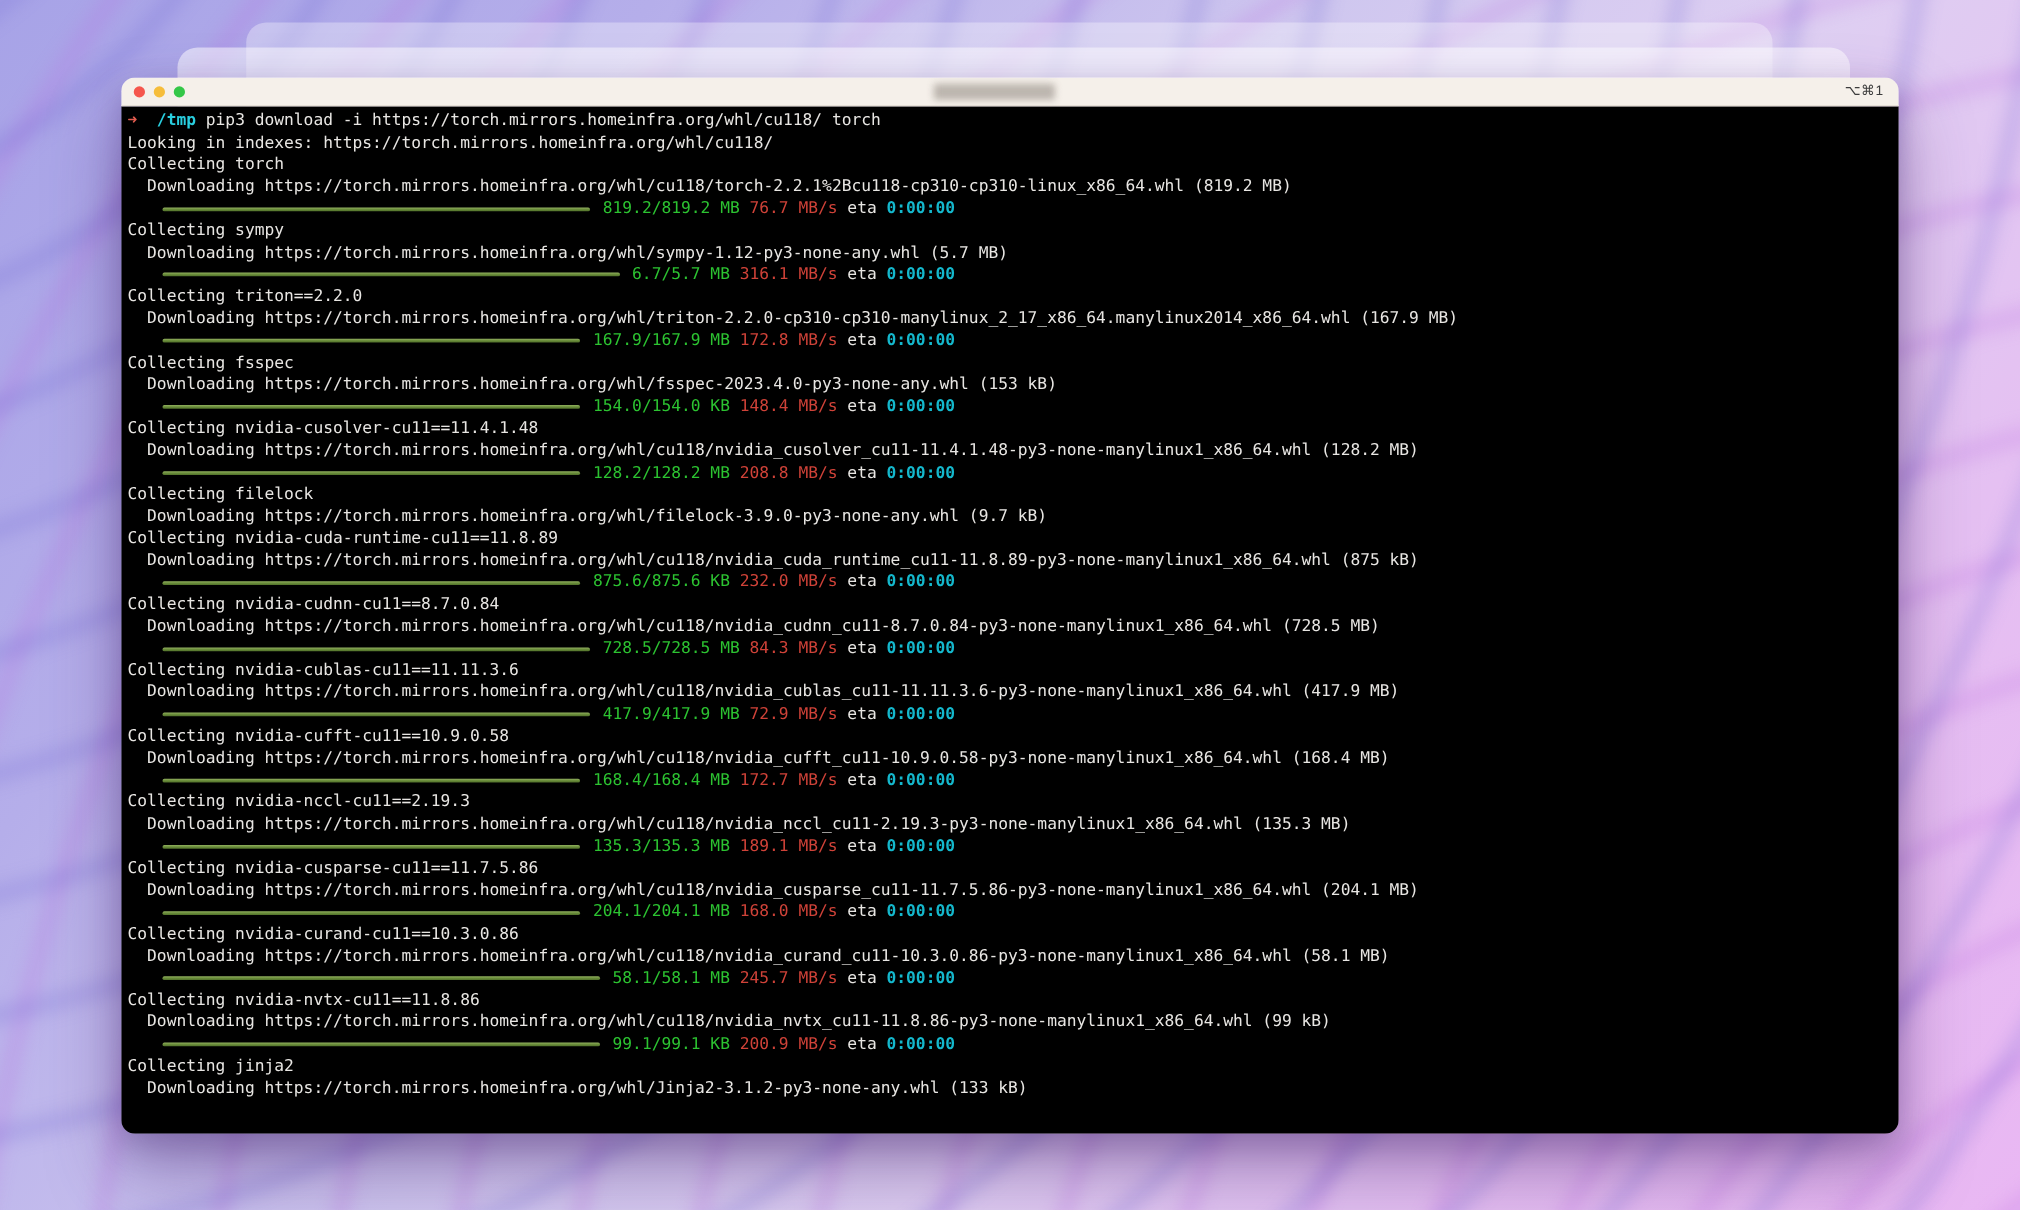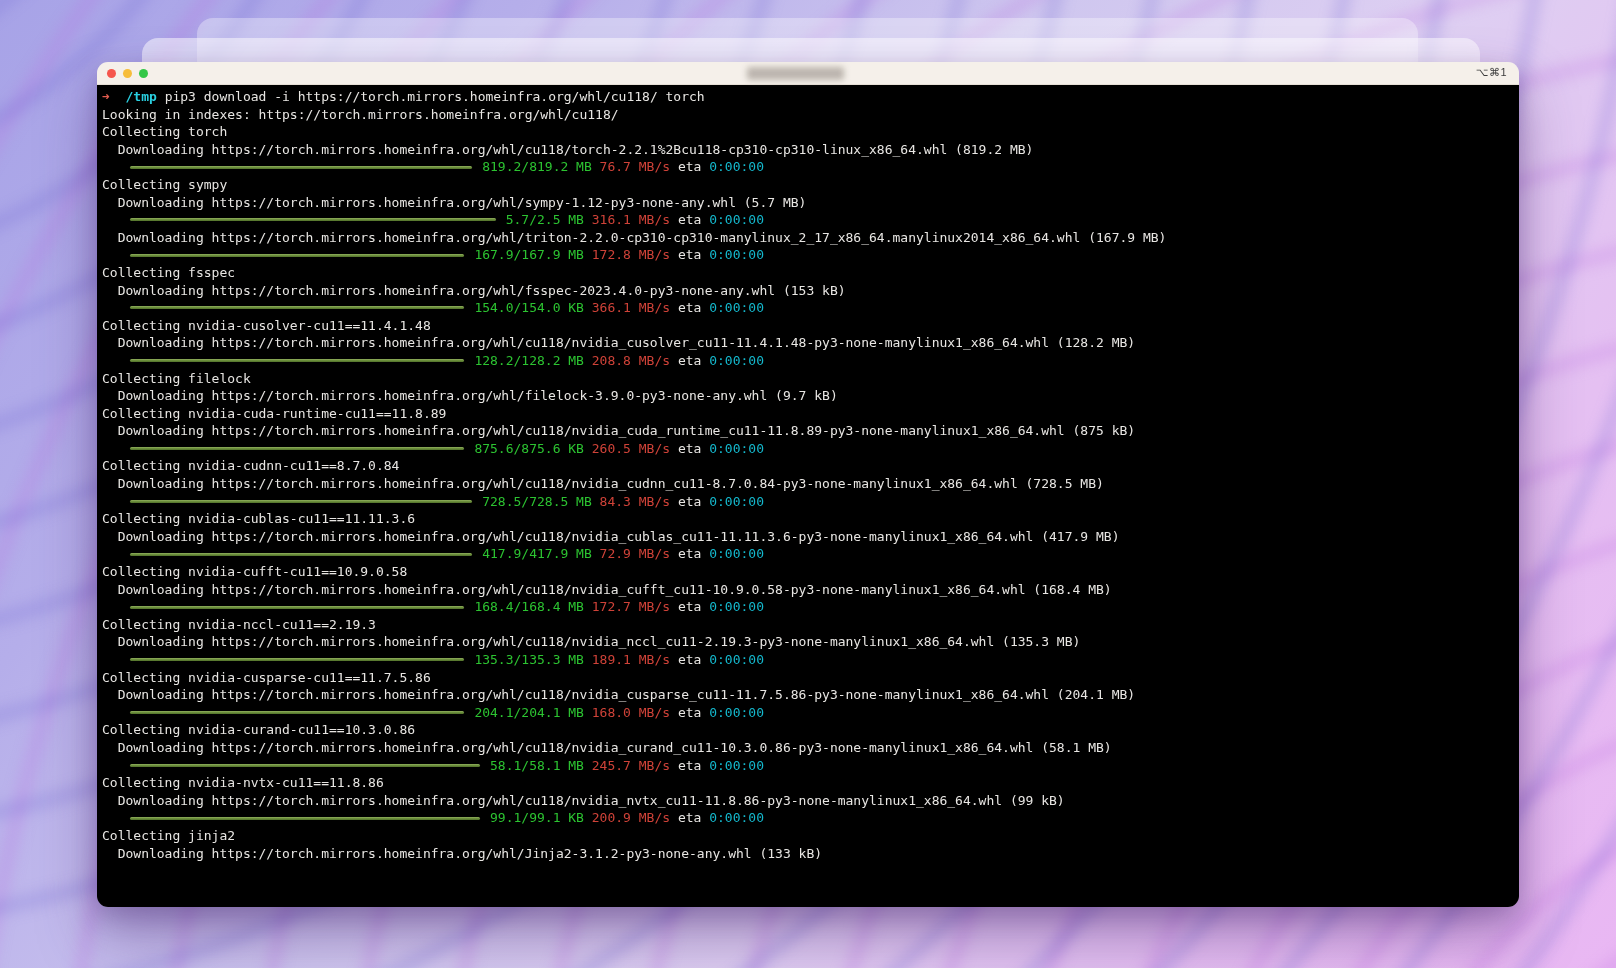--- a/index.html
+++ b/index.html
@@ -57,21 +57,21 @@
   .arrow{color:var(--arrow-red,#e25c4f);font-weight:bold;}
   .cwd{color:var(--cwd-cyan,#29cfe0);font-weight:bold;}
   .progress-row{display:flex;align-items:center;width:662px;padding-left:28px;box-sizing:border-box;}
   .bar{
     flex:1;height:3px;margin-right:10px;border-radius:2px;
     background:linear-gradient(180deg,#92b05f,var(--bar-green,#678a38) 55%,#51702b);
   }
   .ptext{white-space:pre;}
   .g{color:var(--green,#2cc331);margin-top:36px;}
   .r{color:var(--red,#cf4238);}
-  .c{color:var(--cyan,#14b8cd);}
+  .c{color:var(--cyan,#14b8cd);font-weight:bold;}
   .w{color:var(--term-foreground,#e8e6e3);}
 </style>
 </head>
 <body>
 
 <div class="bg"></div>
 
 <div class="card card-back"></div>
 <div class="card card-mid"></div>
 
@@ -87,34 +87,35 @@
   </div>
   <div class="screen">
     <div class="line"><span class="arrow">➜</span><span class="w">  </span><span class="cwd">/tmp</span><span class="w"> </span><span class="w">pip3 download -i https://torch.mirrors.homeinfra.org/whl/cu118/ torch</span></div>
     <div id="term-lines">
         <div class="line">Looking in indexes: https://torch.mirrors.homeinfra.org/whl/cu118/</div>
         <div class="line">Collecting torch</div>
         <div class="line">  Downloading https://torch.mirrors.homeinfra.org/whl/cu118/torch-2.2.1%2Bcu118-cp310-cp310-linux_x86_64.whl (819.2 MB)</div>
         <div class="line progress-row"><span class="bar"></span><span class="ptext"><span class="g">819.2/819.2 MB</span><span class="w"> </span><span class="r">76.7 MB/s</span><span class="w"> eta </span><span class="c">0:00:00</span></span></div>
         <div class="line">Collecting sympy</div>
         <div class="line">  Downloading https://torch.mirrors.homeinfra.org/whl/sympy-1.12-py3-none-any.whl (5.7 MB)</div>
-        <div class="line progress-row"><span class="bar"></span><span class="ptext"><span class="g">5.7/2.5 MB</span><span class="w"> </span><span class="r">316.1 MB/s</span><span class="w"> eta </span><span class="c">0:00:00</span></span></div>
+        <div class="line progress-row"><span class="bar"></span><span class="ptext"><span class="g">6.7/5.7 MB</span><span class="w"> </span><span class="r">316.1 MB/s</span><span class="w"> eta </span><span class="c">0:00:00</span></span></div>
+        <div class="line">Collecting triton==2.2.0</div>
         <div class="line">  Downloading https://torch.mirrors.homeinfra.org/whl/triton-2.2.0-cp310-cp310-manylinux_2_17_x86_64.manylinux2014_x86_64.whl (167.9 MB)</div>
         <div class="line progress-row"><span class="bar"></span><span class="ptext"><span class="g">167.9/167.9 MB</span><span class="w"> </span><span class="r">172.8 MB/s</span><span class="w"> eta </span><span class="c">0:00:00</span></span></div>
         <div class="line">Collecting fsspec</div>
         <div class="line">  Downloading https://torch.mirrors.homeinfra.org/whl/fsspec-2023.4.0-py3-none-any.whl (153 kB)</div>
-        <div class="line progress-row"><span class="bar"></span><span class="ptext"><span class="g">154.0/154.0 KB</span><span class="w"> </span><span class="r">366.1 MB/s</span><span class="w"> eta </span><span class="c">0:00:00</span></span></div>
+        <div class="line progress-row"><span class="bar"></span><span class="ptext"><span class="g">154.0/154.0 KB</span><span class="w"> </span><span class="r">148.4 MB/s</span><span class="w"> eta </span><span class="c">0:00:00</span></span></div>
         <div class="line">Collecting nvidia-cusolver-cu11==11.4.1.48</div>
         <div class="line">  Downloading https://torch.mirrors.homeinfra.org/whl/cu118/nvidia_cusolver_cu11-11.4.1.48-py3-none-manylinux1_x86_64.whl (128.2 MB)</div>
         <div class="line progress-row"><span class="bar"></span><span class="ptext"><span class="g">128.2/128.2 MB</span><span class="w"> </span><span class="r">208.8 MB/s</span><span class="w"> eta </span><span class="c">0:00:00</span></span></div>
         <div class="line">Collecting filelock</div>
         <div class="line">  Downloading https://torch.mirrors.homeinfra.org/whl/filelock-3.9.0-py3-none-any.whl (9.7 kB)</div>
         <div class="line">Collecting nvidia-cuda-runtime-cu11==11.8.89</div>
         <div class="line">  Downloading https://torch.mirrors.homeinfra.org/whl/cu118/nvidia_cuda_runtime_cu11-11.8.89-py3-none-manylinux1_x86_64.whl (875 kB)</div>
-        <div class="line progress-row"><span class="bar"></span><span class="ptext"><span class="g">875.6/875.6 KB</span><span class="w"> </span><span class="r">260.5 MB/s</span><span class="w"> eta </span><span class="c">0:00:00</span></span></div>
+        <div class="line progress-row"><span class="bar"></span><span class="ptext"><span class="g">875.6/875.6 KB</span><span class="w"> </span><span class="r">232.0 MB/s</span><span class="w"> eta </span><span class="c">0:00:00</span></span></div>
         <div class="line">Collecting nvidia-cudnn-cu11==8.7.0.84</div>
         <div class="line">  Downloading https://torch.mirrors.homeinfra.org/whl/cu118/nvidia_cudnn_cu11-8.7.0.84-py3-none-manylinux1_x86_64.whl (728.5 MB)</div>
         <div class="line progress-row"><span class="bar"></span><span class="ptext"><span class="g">728.5/728.5 MB</span><span class="w"> </span><span class="r">84.3 MB/s</span><span class="w"> eta </span><span class="c">0:00:00</span></span></div>
         <div class="line">Collecting nvidia-cublas-cu11==11.11.3.6</div>
         <div class="line">  Downloading https://torch.mirrors.homeinfra.org/whl/cu118/nvidia_cublas_cu11-11.11.3.6-py3-none-manylinux1_x86_64.whl (417.9 MB)</div>
         <div class="line progress-row"><span class="bar"></span><span class="ptext"><span class="g">417.9/417.9 MB</span><span class="w"> </span><span class="r">72.9 MB/s</span><span class="w"> eta </span><span class="c">0:00:00</span></span></div>
         <div class="line">Collecting nvidia-cufft-cu11==10.9.0.58</div>
         <div class="line">  Downloading https://torch.mirrors.homeinfra.org/whl/cu118/nvidia_cufft_cu11-10.9.0.58-py3-none-manylinux1_x86_64.whl (168.4 MB)</div>
         <div class="line progress-row"><span class="bar"></span><span class="ptext"><span class="g">168.4/168.4 MB</span><span class="w"> </span><span class="r">172.7 MB/s</span><span class="w"> eta </span><span class="c">0:00:00</span></span></div>
         <div class="line">Collecting nvidia-nccl-cu11==2.19.3</div>

